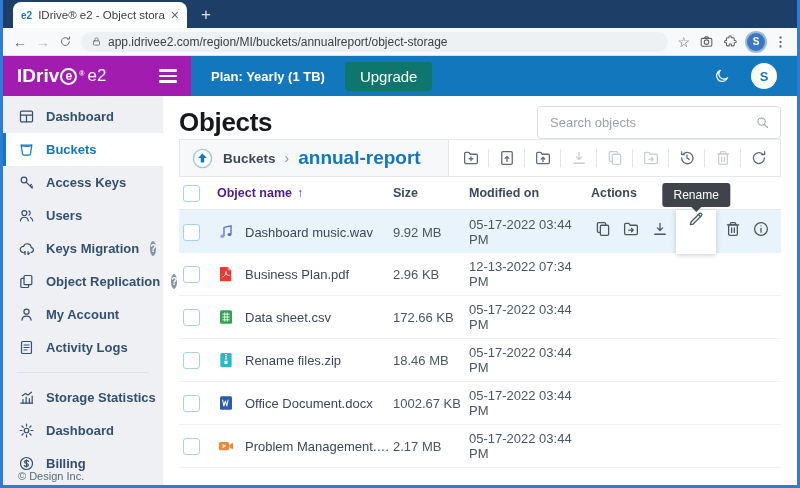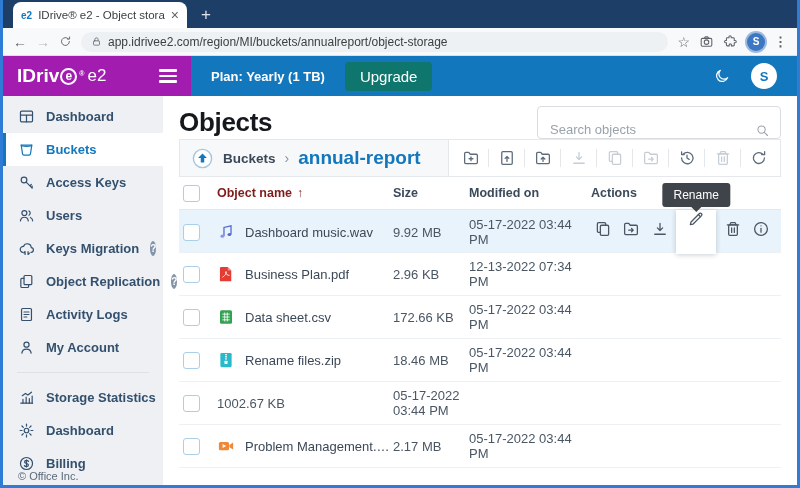--- a/index.html
+++ b/index.html
@@ -54,41 +54,41 @@
   .sb-item.selected{background:#fff;color:#1377bd;border-left:3px solid #1377bd;padding-left:12px;}
   .sb-icon{width:17px;height:17px;flex:0 0 auto;}
   .sb-label{white-space:nowrap;}
   .sb-help{margin-left:auto;width:15px;height:15px;border-radius:50%;background:#8494ab;color:#fff;font-size:10px;font-weight:bold;display:flex;align-items:center;justify-content:center;}
   .sb-divider{height:1px;background:#dde1e6;margin:8px 14px;}
   .sb-footer{position:absolute;bottom:7px;left:15px;font-size:11px;color:#5a6a7a;}
 
   .main{flex:1;padding:10px 16px 0;min-width:0;}
   .main-top{display:flex;justify-content:space-between;align-items:center;}
   .page-title{font-size:26px;font-weight:bold;color:#15181c;letter-spacing:-0.3px;}
-  .search-box{width:222px;height:31px;border:1px solid #d9dde2;border-radius:4px;display:flex;align-items:flex-end;padding:0 10px;background:#fff;}
+  .search-box{width:222px;height:31px;border:1px solid #d9dde2;border-radius:4px;display:flex;align-items:center;padding:0 10px;background:#fff;}
   .search-input{border:none;outline:none;flex:1;font-size:13px;color:#333;font-family:inherit;background:transparent;min-width:0;}
   .search-input::placeholder{color:#9aa2ab;}
   .search-ic{width:15px;height:15px;color:#9aa2ab;flex:0 0 auto;}
 
   .crumb-bar{height:36px;border:1px solid #e6e9ec;display:flex;}
   .crumb-left{flex:1;background:#f7f8f9;display:flex;align-items:center;gap:9px;padding:0 11px;min-width:0;}
   .home-ic{width:23px;height:23px;}
   .crumb-root{font-size:13.5px;color:#3c4858;font-weight:600;}
   .crumb-sep{font-size:14px;color:#8a949e;}
   .crumb-current{font-size:19px;color:#1377bd;font-weight:700;}
   .crumb-toolbar{background:#fff;border-left:1px solid #e6e9ec;display:flex;align-items:center;padding:0 9px;}
   .tb-btn{width:25px;height:25px;display:flex;align-items:center;justify-content:center;color:#5d6b7a;cursor:pointer;}
   .tb-btn.disabled{color:#c6cdd5;cursor:default;}
   .tb-btn .svg-i{width:18px;height:18px;}
   .tb-sep{width:1px;height:18px;background:#e3e7ea;margin:0 5px;}
 
   
   .tgrid{display:grid;grid-template-columns:38px 176px 76px 122px 1fr;align-items:center;}
   .thead{height:32px;font-size:12.5px;font-weight:bold;color:#3b4a5a;border-bottom:1px solid #e4e8eb;}
-  .th-name{color:#7f1d1d;display:flex;align-items:center;gap:5px;cursor:pointer;}
+  .th-name{color:#4c1d95;display:flex;align-items:center;gap:5px;cursor:pointer;}
   .sort-arrow{font-size:12px;}
   .trow{height:42px;font-size:13px;color:#3c4858;border-bottom:1px solid #eef1f3;}
   .trow.highlight{background:#e9f3fb;}
   .cell-check{display:flex;justify-content:flex-start;padding-left:4px;}
   .checkbox{width:15px;height:15px;border:1.6px solid #a9cfe9;border-radius:3px;background:#fff;display:inline-block;cursor:pointer;}
   .cell-name{display:flex;align-items:center;gap:10px;min-width:0;}
   .file-icon{width:18px;height:18px;flex:0 0 auto;}
   .fname{white-space:nowrap;overflow:hidden;text-overflow:ellipsis;}
   .cell-size,.cell-mod{color:#4a5664;}
   .cell-actions{display:flex;align-items:center;justify-content:space-between;padding-right:8px;color:#4a5664;}
@@ -231,34 +231,34 @@
               <rect x="8.5" y="3.5" width="11" height="13" rx="1.5"></rect>
               <path d="M8.5 7.5h-3A1.5 1.5 0 0 0 4 9v10a1.5 1.5 0 0 0 1.5 1.5h8A1.5 1.5 0 0 0 15 19v-2.5"></path>
             </svg>
           </span>
           <span class="sb-label">Object Replication</span>
           <span class="sb-help">?</span>
         </div>
         <div class="sb-item">
           <span class="sb-icon svg-i">
             <svg viewBox="0 0 24 24" fill="none" stroke="currentColor" stroke-width="1.7" stroke-linecap="round" stroke-linejoin="round">
+              <circle cx="12" cy="8" r="3.6"></circle>
+              <path d="M5.5 20c.5-3.6 3.1-5.6 6.5-5.6s6 2 6.5 5.6"></path>
+            </svg>
+          </span>
+          <span class="sb-label">My Account</span>
+        </div>
+        <div class="sb-item">
+          <span class="sb-icon svg-i">
+            <svg viewBox="0 0 24 24" fill="none" stroke="currentColor" stroke-width="1.7" stroke-linecap="round" stroke-linejoin="round">
               <rect x="5" y="3.5" width="14" height="17" rx="1.5"></rect>
               <path d="M8.5 8.5h7M8.5 12h7M8.5 15.5h4"></path>
             </svg>
           </span>
           <span class="sb-label">Activity Logs</span>
-        </div>
-        <div class="sb-item">
-          <span class="sb-icon svg-i">
-            <svg viewBox="0 0 24 24" fill="none" stroke="currentColor" stroke-width="1.7" stroke-linecap="round" stroke-linejoin="round">
-              <circle cx="12" cy="8" r="3.6"></circle>
-              <path d="M5.5 20c.5-3.6 3.1-5.6 6.5-5.6s6 2 6.5 5.6"></path>
-            </svg>
-          </span>
-          <span class="sb-label">My Account</span>
         </div>
         <div class="sb-divider"></div>
         <div class="sb-item">
           <span class="sb-icon svg-i">
             <svg viewBox="0 0 24 24" fill="none" stroke="currentColor" stroke-width="1.7" stroke-linecap="round" stroke-linejoin="round">
               <path d="M4 20h16.5"></path>
               <path d="M7 20v-5.5M11.5 20v-8.5M16 20v-6.5M20 20v-10"></path>
               <path d="M6 9.5l4.5-3.2 3.5 2.2 5-4"></path>
             </svg>
           </span>
@@ -276,21 +276,21 @@
         <div class="sb-item">
           <span class="sb-icon svg-i">
             <svg viewBox="0 0 24 24" fill="none" stroke="currentColor" stroke-width="1.7" stroke-linecap="round" stroke-linejoin="round">
               <circle cx="12" cy="12" r="8.5"></circle>
               <path d="M12 7v10M14.8 9c-.6-.9-1.6-1.3-2.8-1.3-1.5 0-2.7.8-2.7 2.1 0 2.9 5.4 1.5 5.4 4.4 0 1.3-1.2 2.1-2.7 2.1-1.3 0-2.4-.5-3-1.4"></path>
             </svg>
           </span>
           <span class="sb-label">Billing</span>
         </div>
       </div>
-    <div class="sb-footer">© Office Inc.</div>
+    <div class="sb-footer">© Design Inc.</div>
   </div>
 
   <div class="main">
     <div class="main-top">
       <div class="page-title">Objects</div>
       <div class="search-box">
         <input class="search-input" type="text" placeholder="Search objects" style="">
         <span class="search-ic svg-i">
             <svg viewBox="0 0 24 24" fill="none" stroke="currentColor" stroke-width="1.7" stroke-linecap="round" stroke-linejoin="round">
               <circle cx="10.5" cy="10.5" r="5.8"></circle>
@@ -539,20 +539,29 @@
             <span class="fname">Rename files.zip</span>
           </span>
           <span class="cell-size">18.46 MB</span>
           <span class="cell-mod">05-17-2022 03:44 PM</span>
           <span class="cell-actions"></span>
         </div>
         <div class="tgrid trow">
           <span class="cell-check">
             <span class="checkbox"></span>
           </span>
+          <span class="cell-name">
+            <span class="file-icon svg-i">
+              <svg viewBox="0 0 24 24">
+                <rect x="4" y="3" width="16" height="18" rx="2" fill="#2b5ca8"></rect>
+                <path d="M7.5 8l1.6 8 2-6.5 2 6.5 1.6-8" stroke="#fff" stroke-width="1.4" fill="none" stroke-linecap="round" stroke-linejoin="round"></path>
+              </svg>
+            </span>
+            <span class="fname">Office Document.docx</span>
+          </span>
           <span class="cell-size">1002.67 KB</span>
           <span class="cell-mod">05-17-2022 03:44 PM</span>
           <span class="cell-actions"></span>
         </div>
         <div class="tgrid trow">
           <span class="cell-check">
             <span class="checkbox"></span>
           </span>
           <span class="cell-name">
             <span class="file-icon svg-i">

